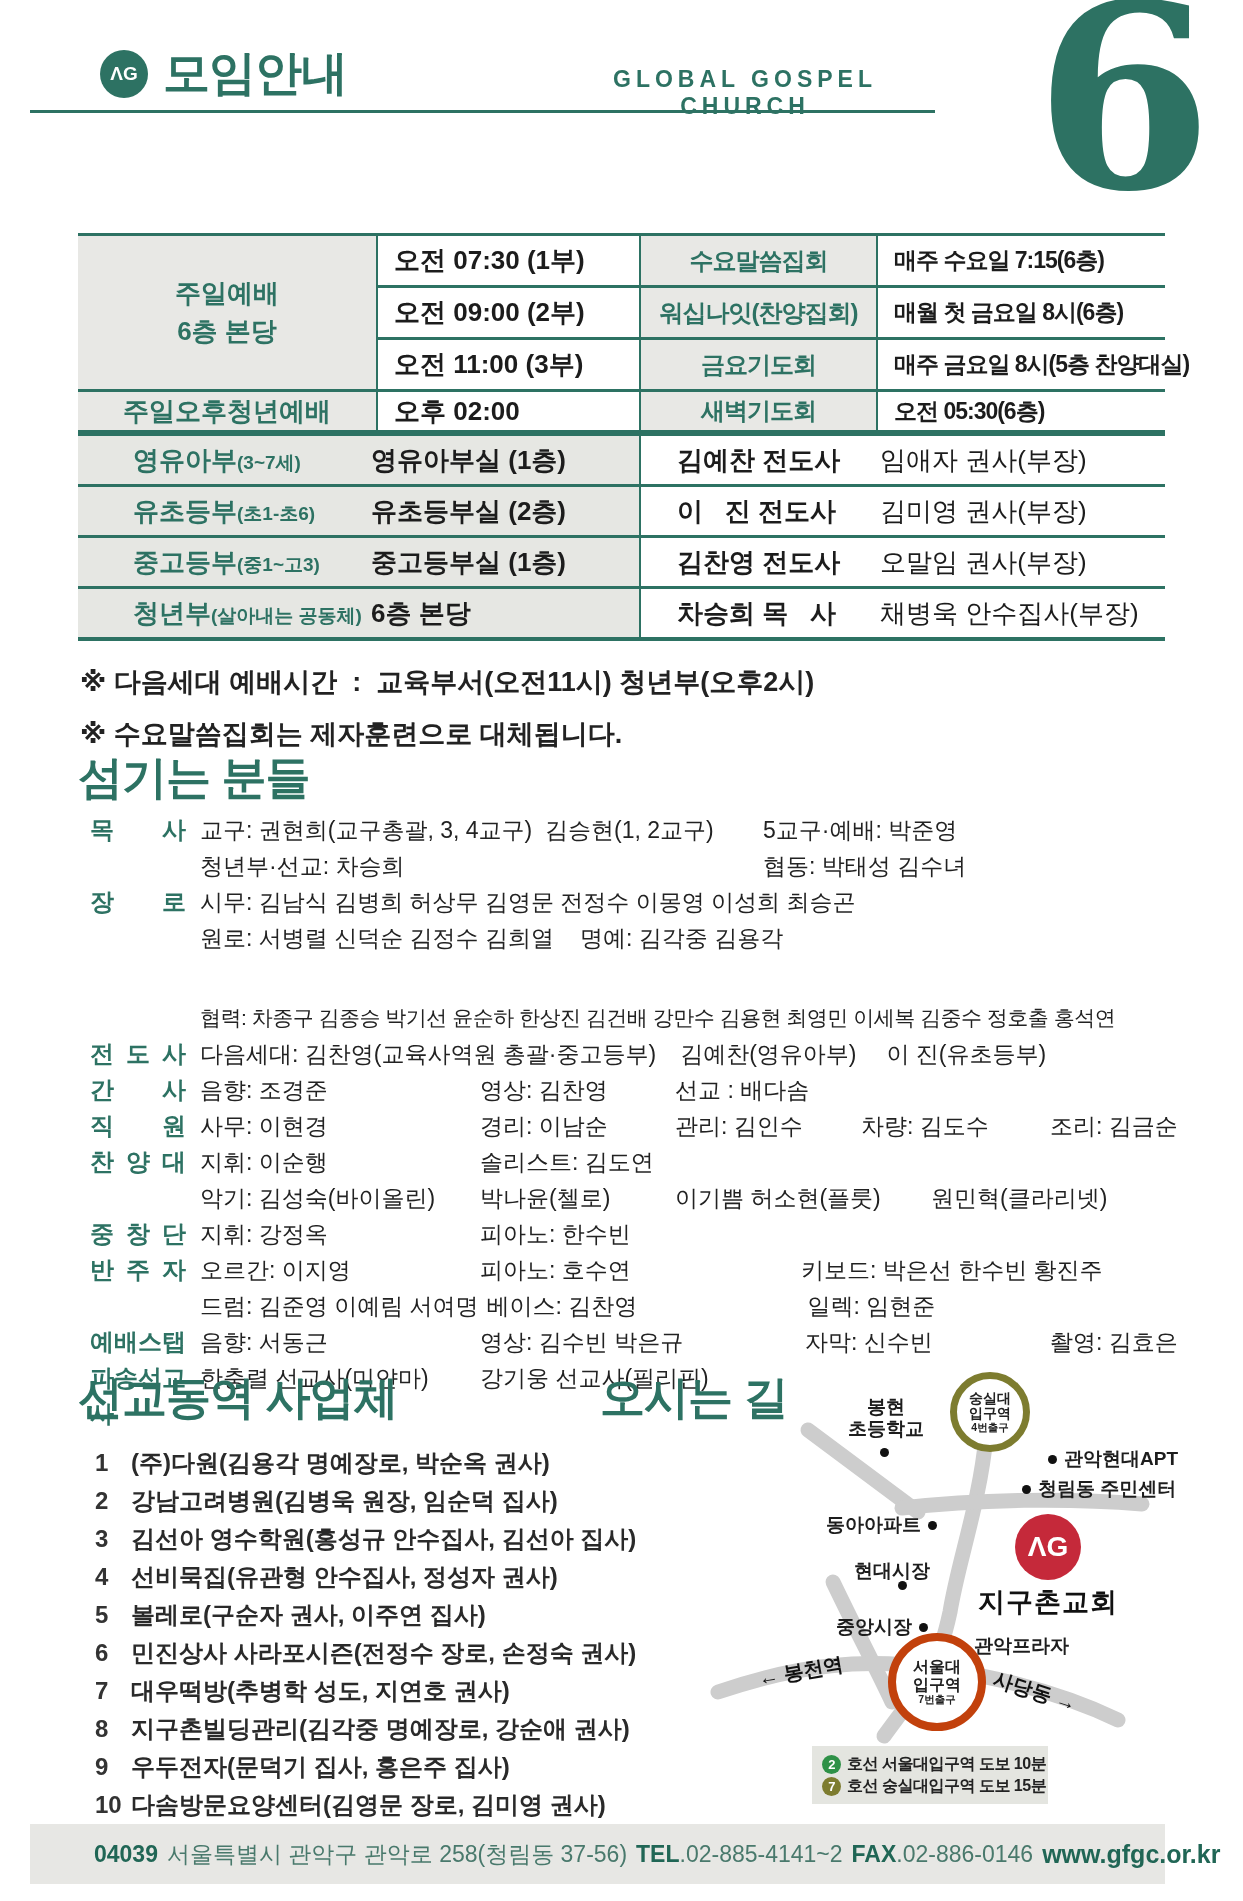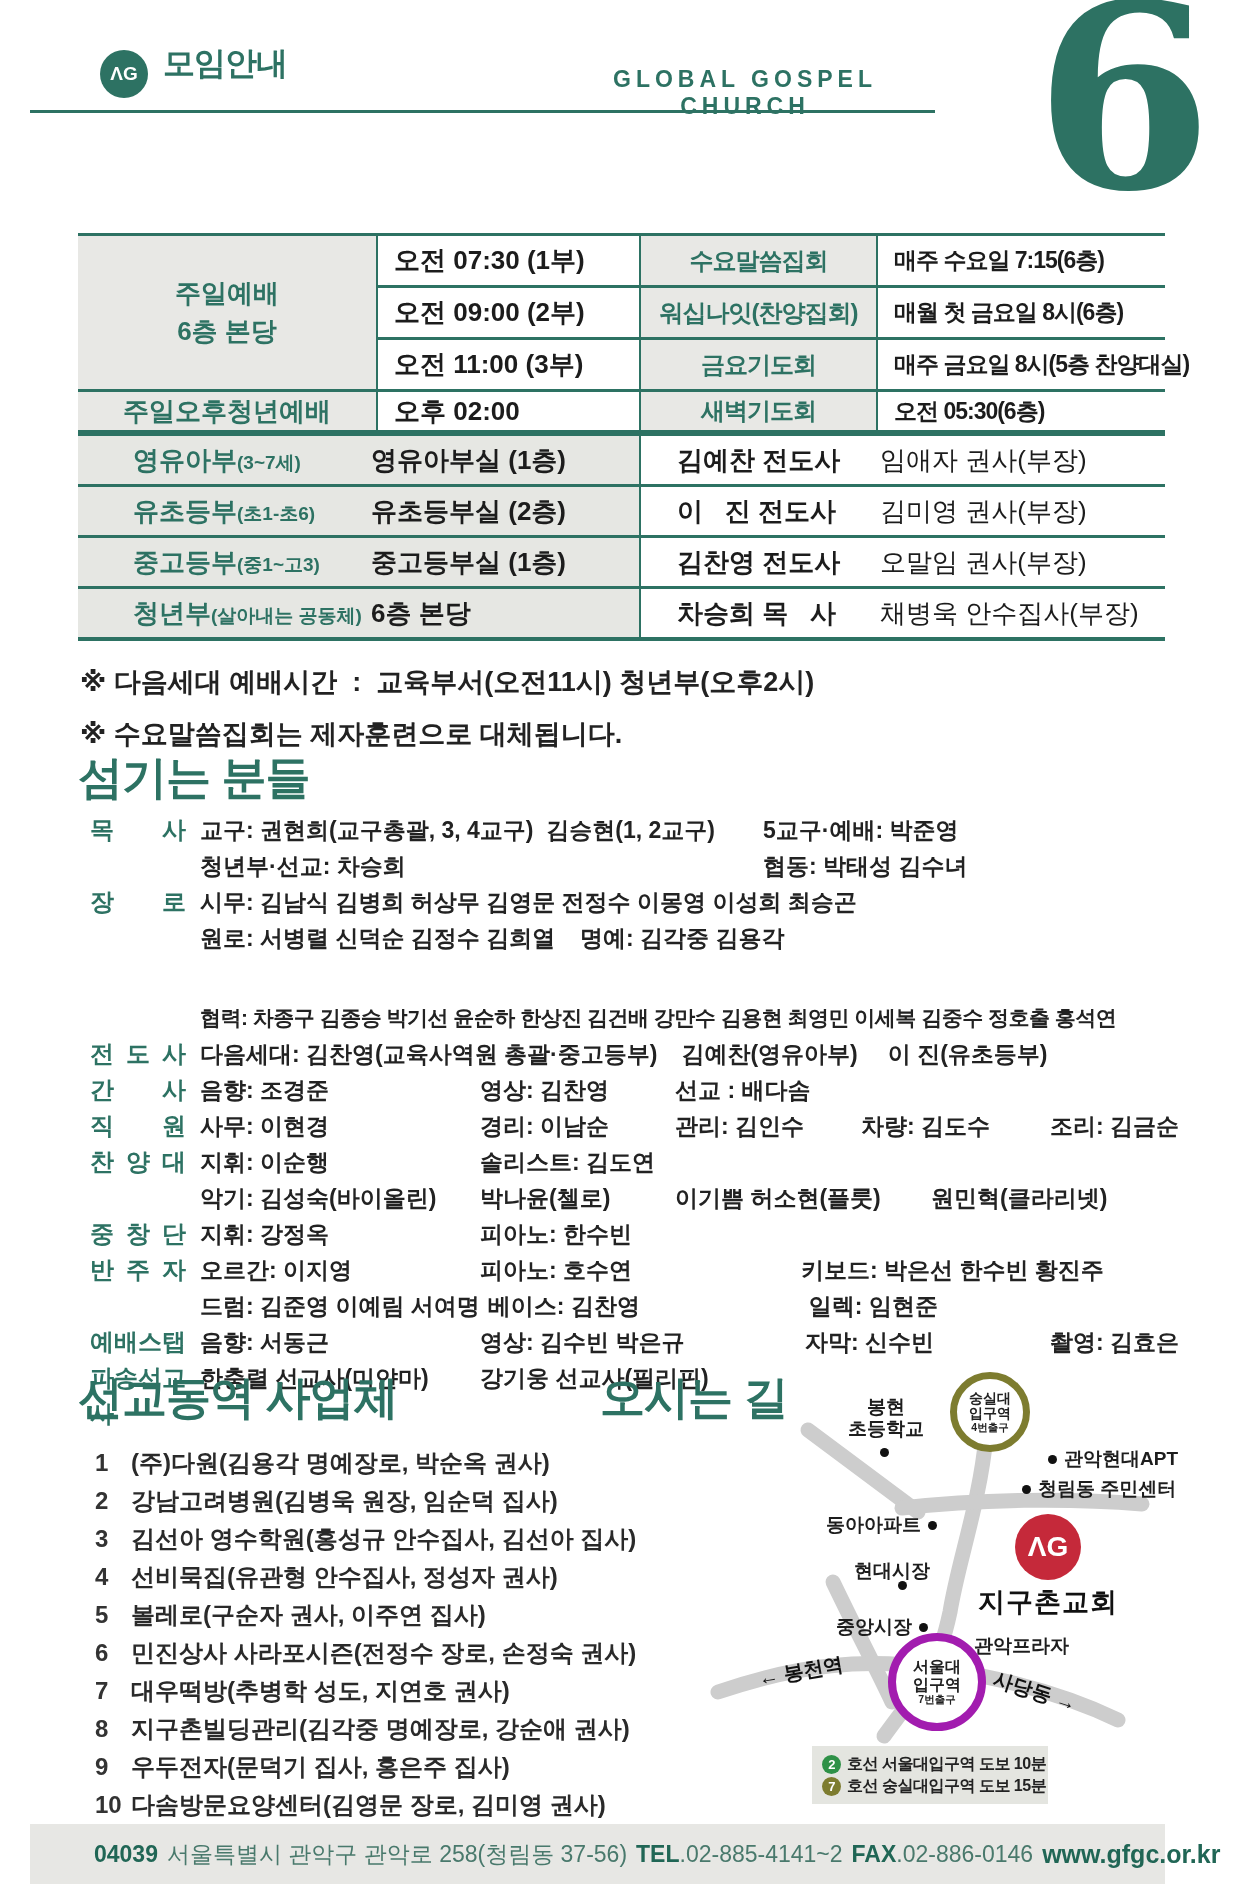--- a/index.html
+++ b/index.html
@@ -3,21 +3,21 @@
 <meta charset="utf-8">
 <style>
   html,body{margin:0;padding:0;}
   body{width:1243px;height:1901px;position:relative;background:#ffffff;
        font-family:"Liberation Sans","DejaVu Sans",sans-serif;color:#1f1f1f;overflow:hidden;}
   .abs{position:absolute;}
 
   
   .logo-circle{left:100px;top:50px;width:48px;height:48px;border-radius:50%;background:#2d7263;
                display:flex;align-items:center;justify-content:center;color:#fff;font-weight:800;font-size:19px;}
-  .page-title{left:163px;top:42px;font-size:32px;font-weight:800;color:#2d7263;letter-spacing:-1px;}
+  .page-title{left:163px;top:42px;font-size:47px;font-weight:800;color:#2d7263;letter-spacing:-1px;}
   .church-name{left:545px;top:66px;width:400px;text-align:center;font-size:23px;font-weight:600;
                letter-spacing:5px;color:#2d7263;}
   .header-rule{left:30px;top:110px;width:905px;height:3px;background:#2d7263;}
   .page-number{left:1035px;top:-30px;font-family:"DejaVu Serif","Liberation Serif",serif;
                font-size:255px;font-weight:700;color:#2d7263;line-height:1;}
 
   
   .sched{left:78px;top:233px;width:1087px;}
   .s-top{display:grid;grid-template-columns:300px 263px 237px 287px;grid-template-rows:52px 52px 52px 38px;
          border-top:3px solid #2d7263;}
@@ -44,38 +44,38 @@
   
   .note{left:80px;font-size:27px;font-weight:600;color:#222;white-space:pre;margin-top:16px;}
 
   
   .sec-title{font-size:45px;font-weight:800;color:#2d7263;letter-spacing:-1px;}
   .serving{left:90px;top:812px;width:1110px;}
   .srow{display:flex;align-items:flex-start;}
   .role{width:110px;flex:0 0 110px;color:#2d7263;font-weight:700;font-size:24px;line-height:36px;}
   .role.just{text-align:justify;text-align-last:justify;padding-right:14px;box-sizing:border-box;}
   .slines{flex:1;min-width:0;}
-  .sline{display:flex;line-height:36px;font-size:23px;font-weight:700;color:#222;}
+  .sline{display:flex;line-height:36px;font-size:23px;font-weight:400;color:#222;}
   .si{white-space:pre;padding-right:8px;box-sizing:border-box;}
   .fit{font-size:21px;letter-spacing:-0.5px;margin-top:44px;}
 
   
   .biz{left:95px;top:1444px;}
   .biz-item{display:flex;height:38px;align-items:center;font-size:24px;font-weight:600;color:#2a2a2a;white-space:nowrap;}
   .biz-no{width:36px;flex:0 0 36px;color:#333;}
 
   
   .map{left:640px;top:1372px;width:552px;height:442px;}
   .map .lbl{position:absolute;font-size:19px;font-weight:700;color:#1d1d1d;white-space:nowrap;}
   .dot{width:9px;height:9px;border-radius:50%;background:#111;display:inline-block;}
   .lblrow{position:absolute;display:flex;align-items:center;gap:7px;font-size:19px;font-weight:700;color:#1d1d1d;white-space:nowrap;}
   .station{position:absolute;background:#fff;border-radius:50%;display:flex;flex-direction:column;
            align-items:center;justify-content:center;text-align:center;color:#222;font-weight:700;}
   .st-olive{left:310px;top:0px;width:66px;height:66px;border:7px solid #7d7c2f;font-size:14px;line-height:1.1;}
-  .st-green{left:248px;top:261px;width:82px;height:82px;border:8px solid #a21caf;font-size:16px;line-height:1.12;}
+  .st-green{left:248px;top:261px;width:82px;height:82px;border:8px solid #c2410c;font-size:16px;line-height:1.12;}
   .st-sub{font-size:10.5px;font-weight:700;}
   .ag-circle{position:absolute;left:375px;top:142px;width:66px;height:66px;border-radius:50%;background:#c5293a;
              display:flex;align-items:center;justify-content:center;color:#fff;font-size:28px;font-weight:800;}
   .church-big{position:absolute;left:328px;top:212px;width:160px;text-align:center;font-size:27px;font-weight:800;color:#111;letter-spacing:1px;}
   .road-arrow{position:absolute;font-size:20px;font-weight:800;color:#111;}
   .transit{position:absolute;left:172px;top:374px;width:236px;background:#e4e5e0;padding:7px 10px;box-sizing:border-box;}
   .transit-row{display:flex;align-items:center;gap:6px;height:22px;font-size:16px;font-weight:700;color:#222;letter-spacing:-0.5px;white-space:nowrap;}
   .line-badge{width:19px;height:19px;flex:0 0 19px;border-radius:50%;color:#fff;font-size:13px;font-weight:700;
               display:flex;align-items:center;justify-content:center;}
   .line-2{background:#2e9147;}

